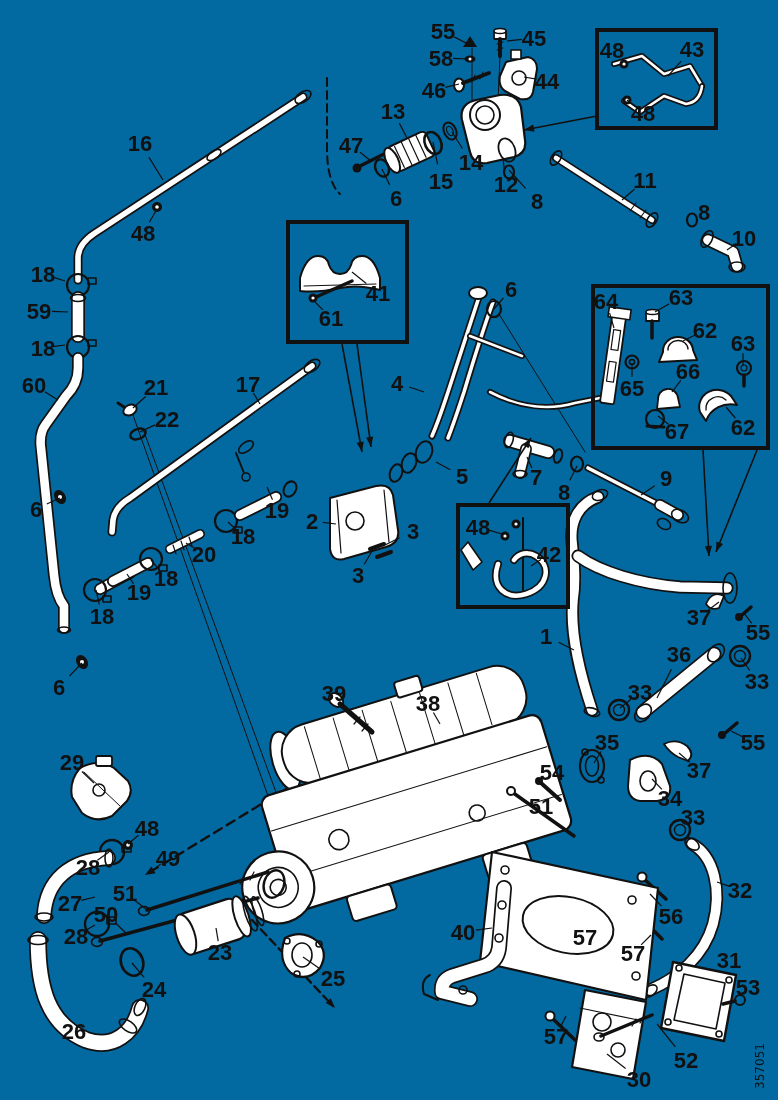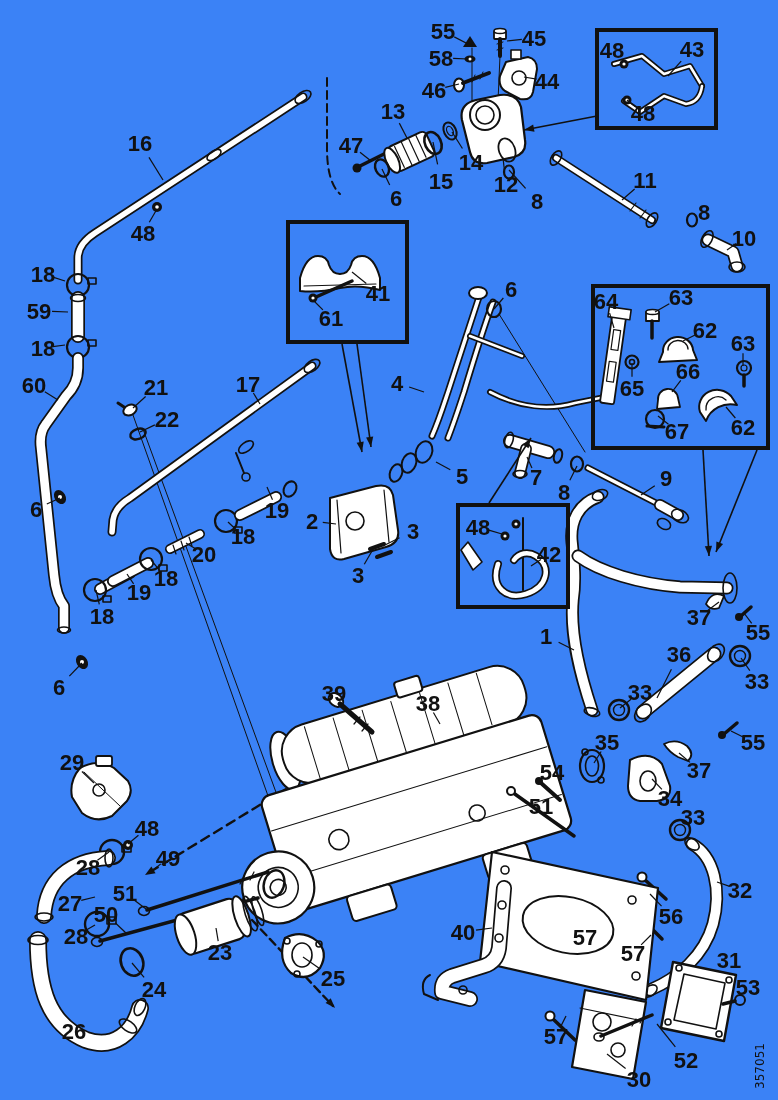--- a/index.html
+++ b/index.html
@@ -1,16 +1,16 @@
 <!DOCTYPE html>
 <html><head>
 <meta charset="utf-8">
 <style>
   html,body{margin:0;padding:0;background:#ffffff}
-  .stage{position:relative;width:778px;height:1100px;background:#3b82f6;overflow:hidden;
+  .stage{position:relative;width:778px;height:1100px;background:#0369a1;overflow:hidden;
          font-family:"Liberation Sans","DejaVu Sans",sans-serif}
   svg{position:absolute;left:0;top:0}
   .callout{font-family:"Liberation Sans","DejaVu Sans",sans-serif;font-weight:700;
            font-size:22px;fill:#111;}
   .fignum{font-family:"DejaVu Sans",sans-serif;font-size:12px;fill:#111;}
 </style>
 </head>
 <body>
 
 <div class="stage">

